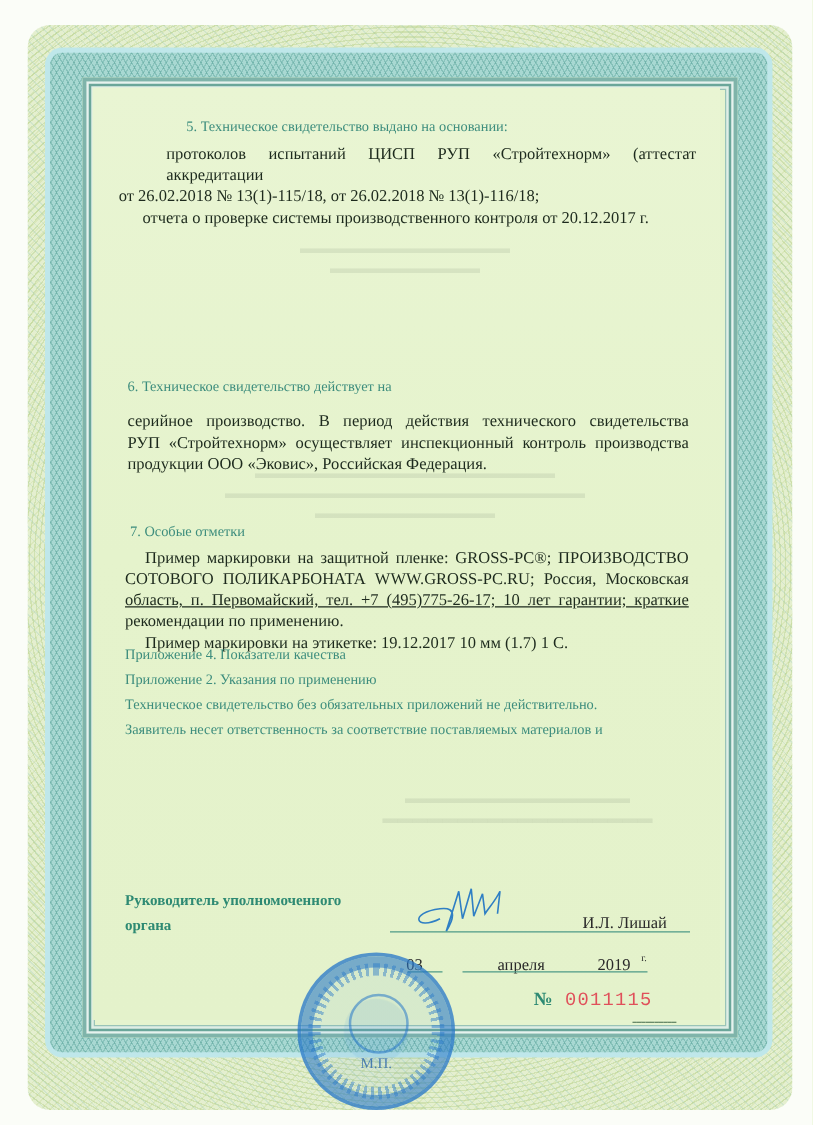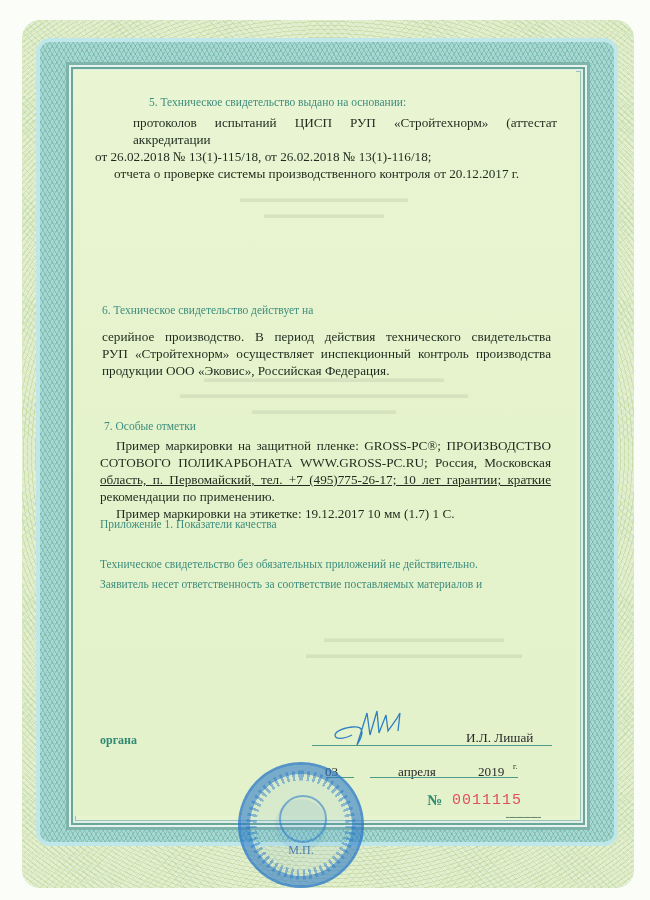--- a/index.html
+++ b/index.html
@@ -93,24 +93,26 @@
     <div class="t" style="left:102px; top:362px;">продукции ООО «Эковис», Российская Федерация.</div>
     <div class="t j" style="left:102px; top:345px; width:449px;">РУП «Стройтехнорм» осуществляет инспекционный контроль производства</div>
 
     <div class="t green" style="left:104px; top:418px;">7. Особые отметки</div>
     <div class="t j" style="left:116px; top:437px; width:435px;">Пример маркировки на защитной пленке: GROSS-PC®; ПРОИЗВОДСТВО</div>
     <div class="t j" style="left:100px; top:454px; width:451px;">СОТОВОГО ПОЛИКАРБОНАТА WWW.GROSS-PC.RU; Россия, Московская</div>
     <div class="t j" style="left:100px; top:471px; width:451px;text-decoration:underline;">область, п. Первомайский, тел. +7 (495)775-26-17; 10 лет гарантии; краткие</div>
     <div class="t" style="left:100px; top:488px;">рекомендации по применению.</div>
     <div class="t" style="left:116px; top:505px;">Пример маркировки на этикетке: 19.12.2017 10 мм (1.7) 1 С.</div>
 
-    <div class="t green" style="left:100px; top:516px;">Приложение 1. Показатели качества</div>
+    <div class="t green" style="left:100px; top:516px;">Приложение 4. Показатели качества</div>
+    <div class="t green" style="left:100px; top:536px;">Приложение 2. Указания по применению</div>
     <div class="t green" style="left:100px; top:556px;">Техническое свидетельство без обязательных приложений не действительно.</div>
     <div class="t green" style="left:100px; top:576px;">Заявитель несет ответственность за соответствие поставляемых материалов и</div>
 
+    <div class="t bold-green" style="left:100px; top:712px;">Руководитель уполномоченного</div>
     <div class="t bold-green" style="left:100px; top:732px;">органа</div>
 
     <svg class="signature" viewBox="0 0 95 45">
       <path d="M30 30 C10 40, 5 25, 30 22 C45 20, 40 32, 35 40 L45 8 L48 30 L55 6 L57 28 L64 10 L66 26 C70 20, 74 16, 78 8 L76 26" fill="none" stroke="#2f7fc4" stroke-width="1.3"></path>
     </svg>
 
     <div class="sig-line" style="left:312px; top:745px; width:240px;"></div>
     <div class="t" style="left:466px; top:729px; color:#2a2a2a;">И.Л. Лишай</div>
 
     <div class="t" style="left:325px; top:763px; color:#2a2a2a;">03</div>

